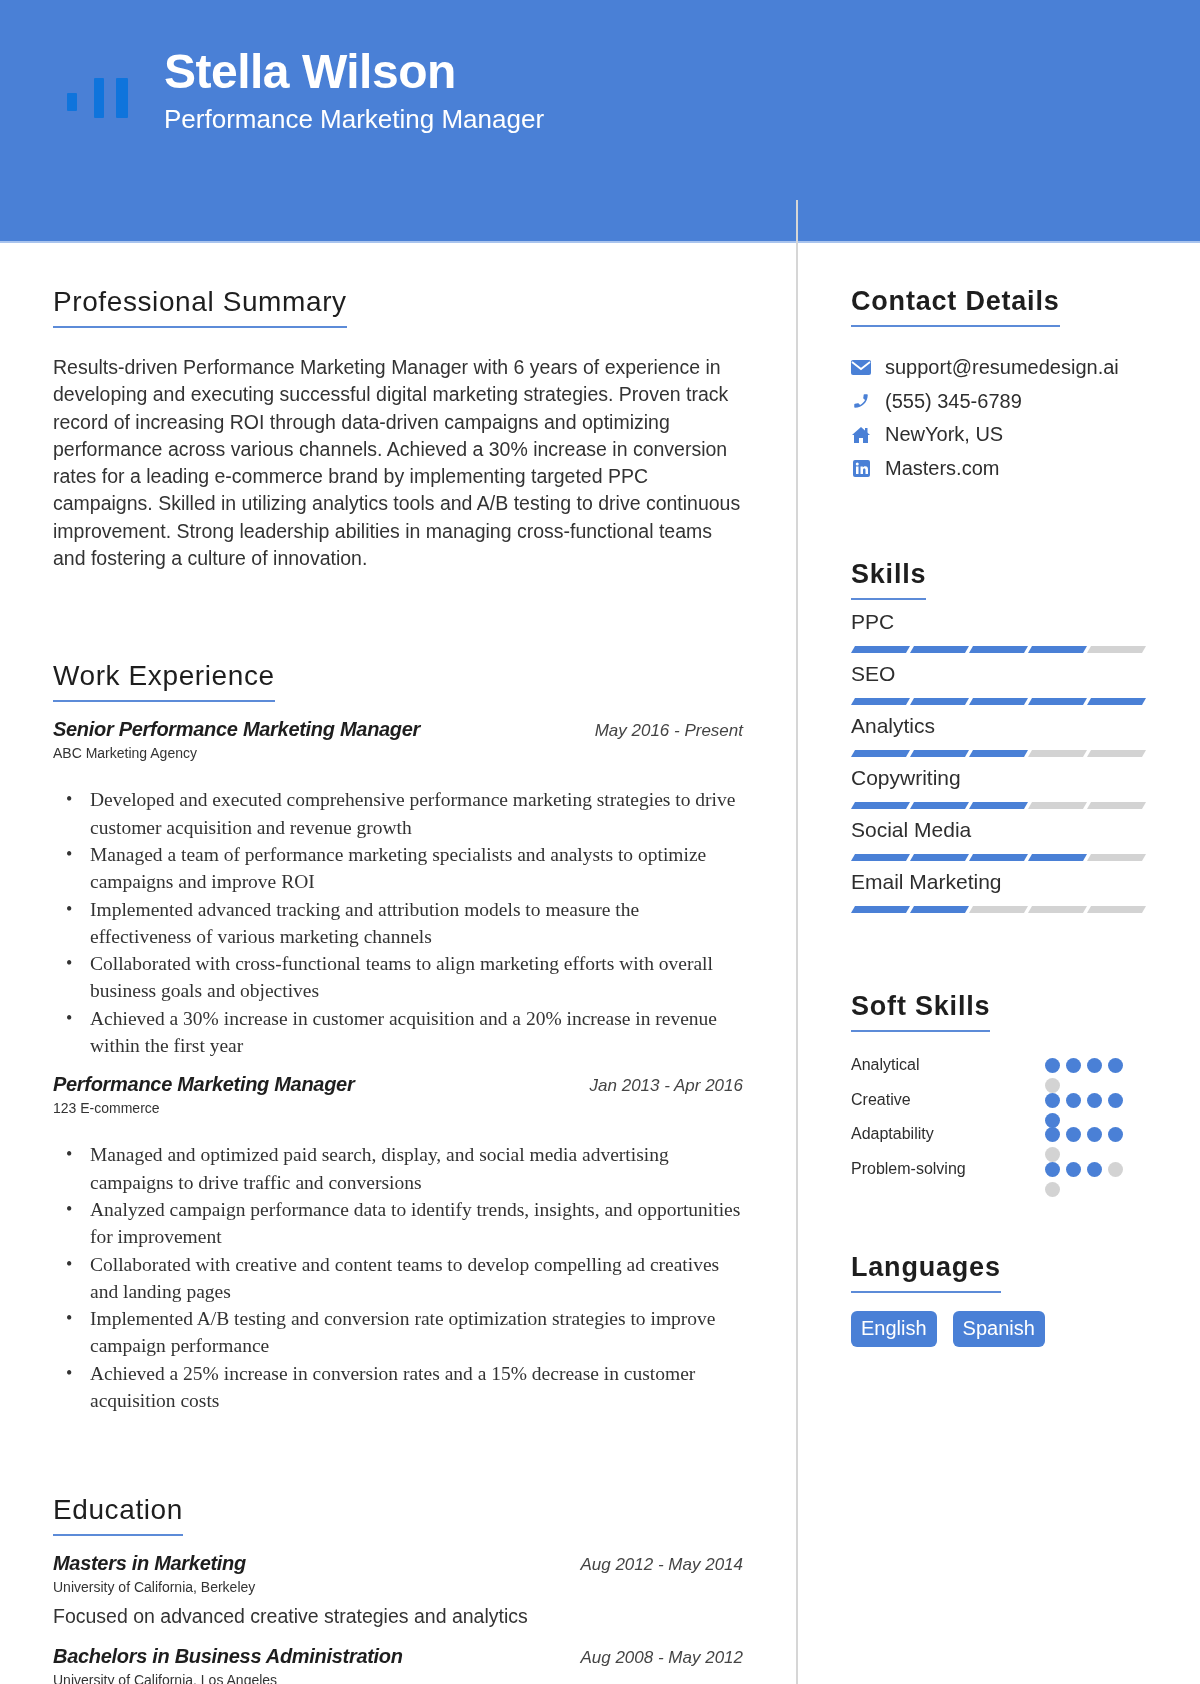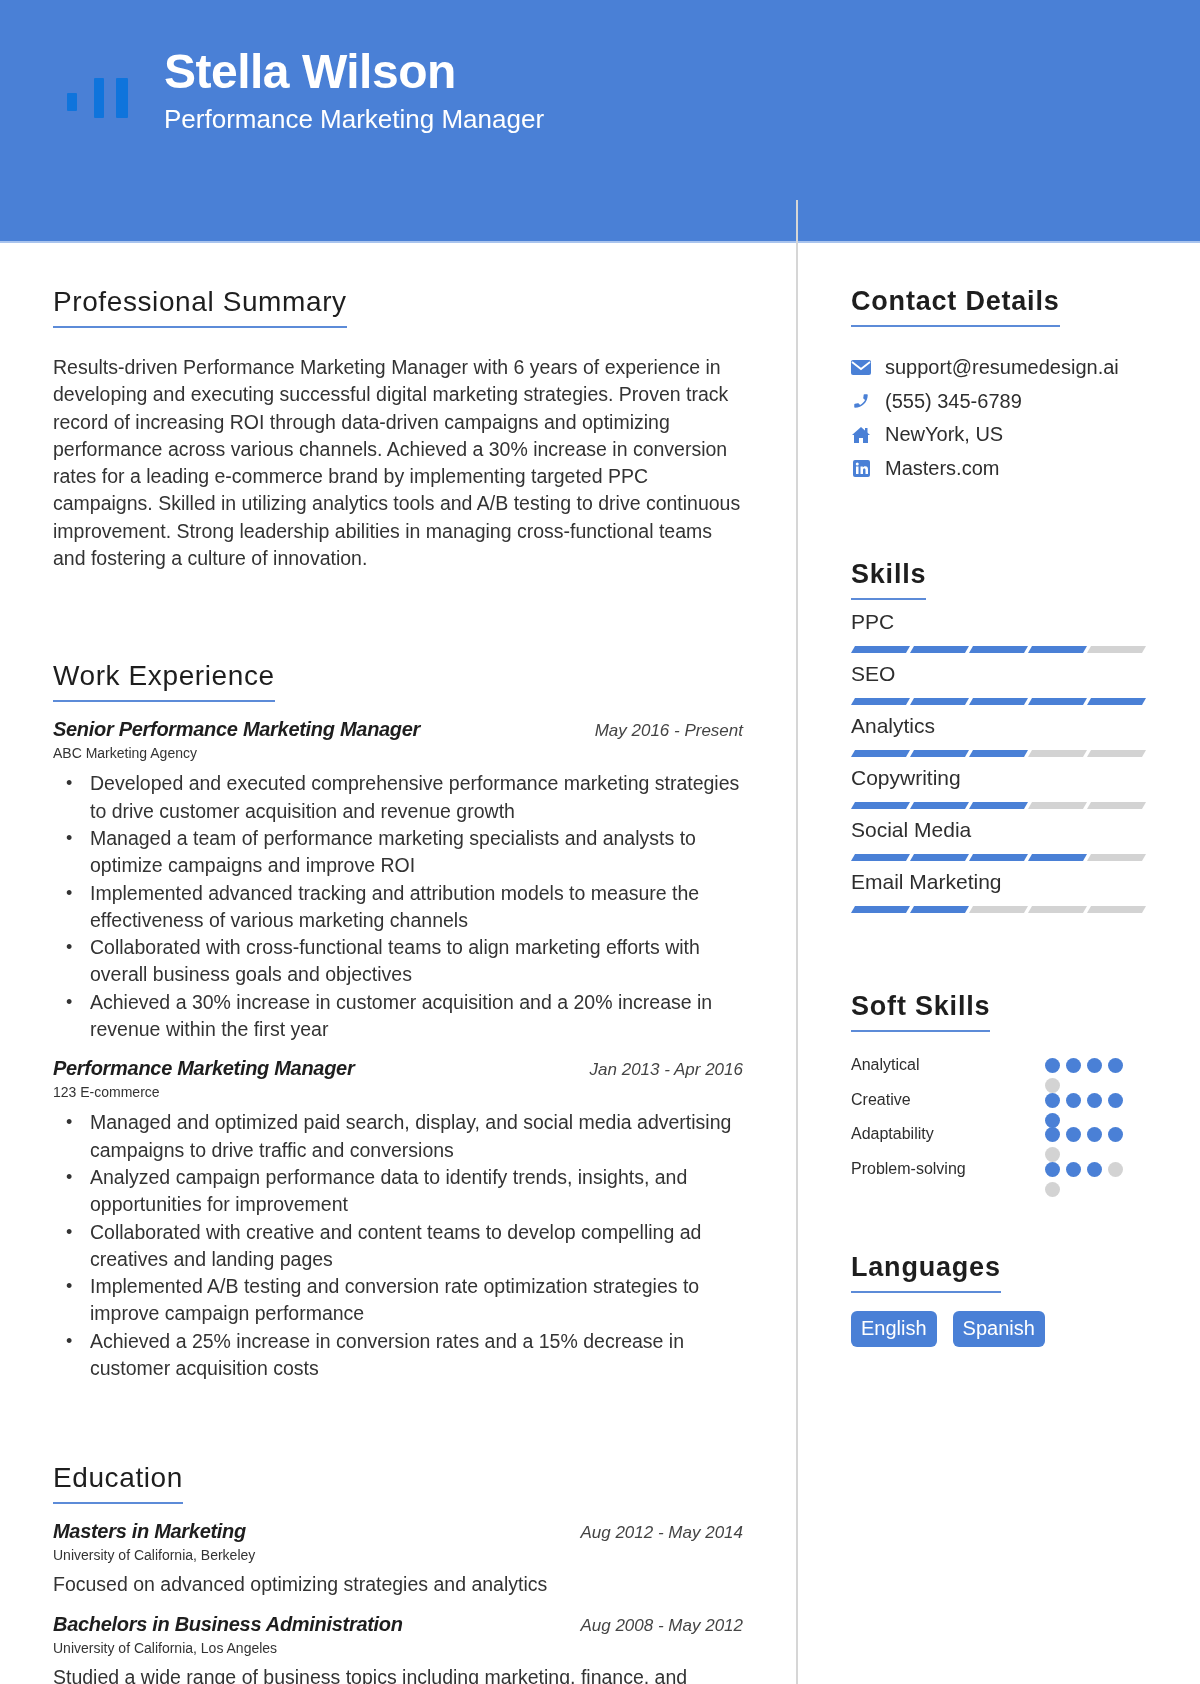--- a/index.html
+++ b/index.html
@@ -23,21 +23,21 @@
   .sec-h { display: inline-block; font-size: 28px; font-weight: 400; color: #1e1e1e; letter-spacing: 0.6px; padding-bottom: 8px; border-bottom: 2px solid #5c8bd8; margin-top: 36px; }
   .sec-h.bold { font-weight: 700; letter-spacing: 0.8px; font-size: 27px; }
 
   .para { font-size: 19.5px; line-height: 27.3px; color: #333; margin-top: 26px; }
 
   .job { margin-top: 14px; }
   .job-top { display: flex; justify-content: space-between; align-items: baseline; font-style: italic; }
   .job-title { font-size: 20px; font-weight: 700; color: #1e1e1e; letter-spacing: -0.3px; }
   .job-date { font-size: 17px; color: #444; }
   .job-org { font-size: 14px; color: #333; margin-top: 4px; }
-  .bullets { list-style: none; margin-top: 9px; }
+  .bullets { list-style: none; margin-top: 25px; font-family: Liberation Serif, serif; }
   .bullets li { position: relative; padding-left: 37px; font-size: 19.5px; line-height: 27.3px; color: #333; }
   .bullets li::before { content: "•"; position: absolute; left: 13px; top: 0; font-size: 18px; color: #333; }
   .edu-desc { font-size: 19.5px; line-height: 27.3px; color: #333; margin-top: 8px; }
 
   .contact-list { margin-top: 24px; }
   .contact-item { display: flex; align-items: center; height: 33.5px; font-size: 20px; color: #2e2e2e; }
   .contact-item .ic { width: 20px; height: 20px; margin-right: 14px; display: flex; align-items: center; justify-content: center; color: #4a80d6; }
 
   .skill { margin-top: 9px; }
   .skill-name { font-size: 21px; color: #2e2e2e; }
@@ -114,21 +114,21 @@
 
   <section style="margin-top:44px;">
     <h2 class="sec-h">Education</h2>
 
     <div class="job" style="margin-top:16px;">
       <div class="job-top">
         <div class="job-title">Masters in Marketing</div>
         <div class="job-date">Aug 2012 - May 2014</div>
       </div>
       <div class="job-org">University of California, Berkeley</div>
-      <p class="edu-desc">Focused on advanced optimizing strategies and analytics</p>
+      <p class="edu-desc">Focused on advanced creative strategies and analytics</p>
     </div>
 
     <div class="job">
       <div class="job-top">
         <div class="job-title">Bachelors in Business Administration</div>
         <div class="job-date">Aug 2008 - May 2012</div>
       </div>
       <div class="job-org">University of California, Los Angeles</div>
       <p class="edu-desc">Studied a wide range of business topics including marketing, finance, and management</p>
     </div>

